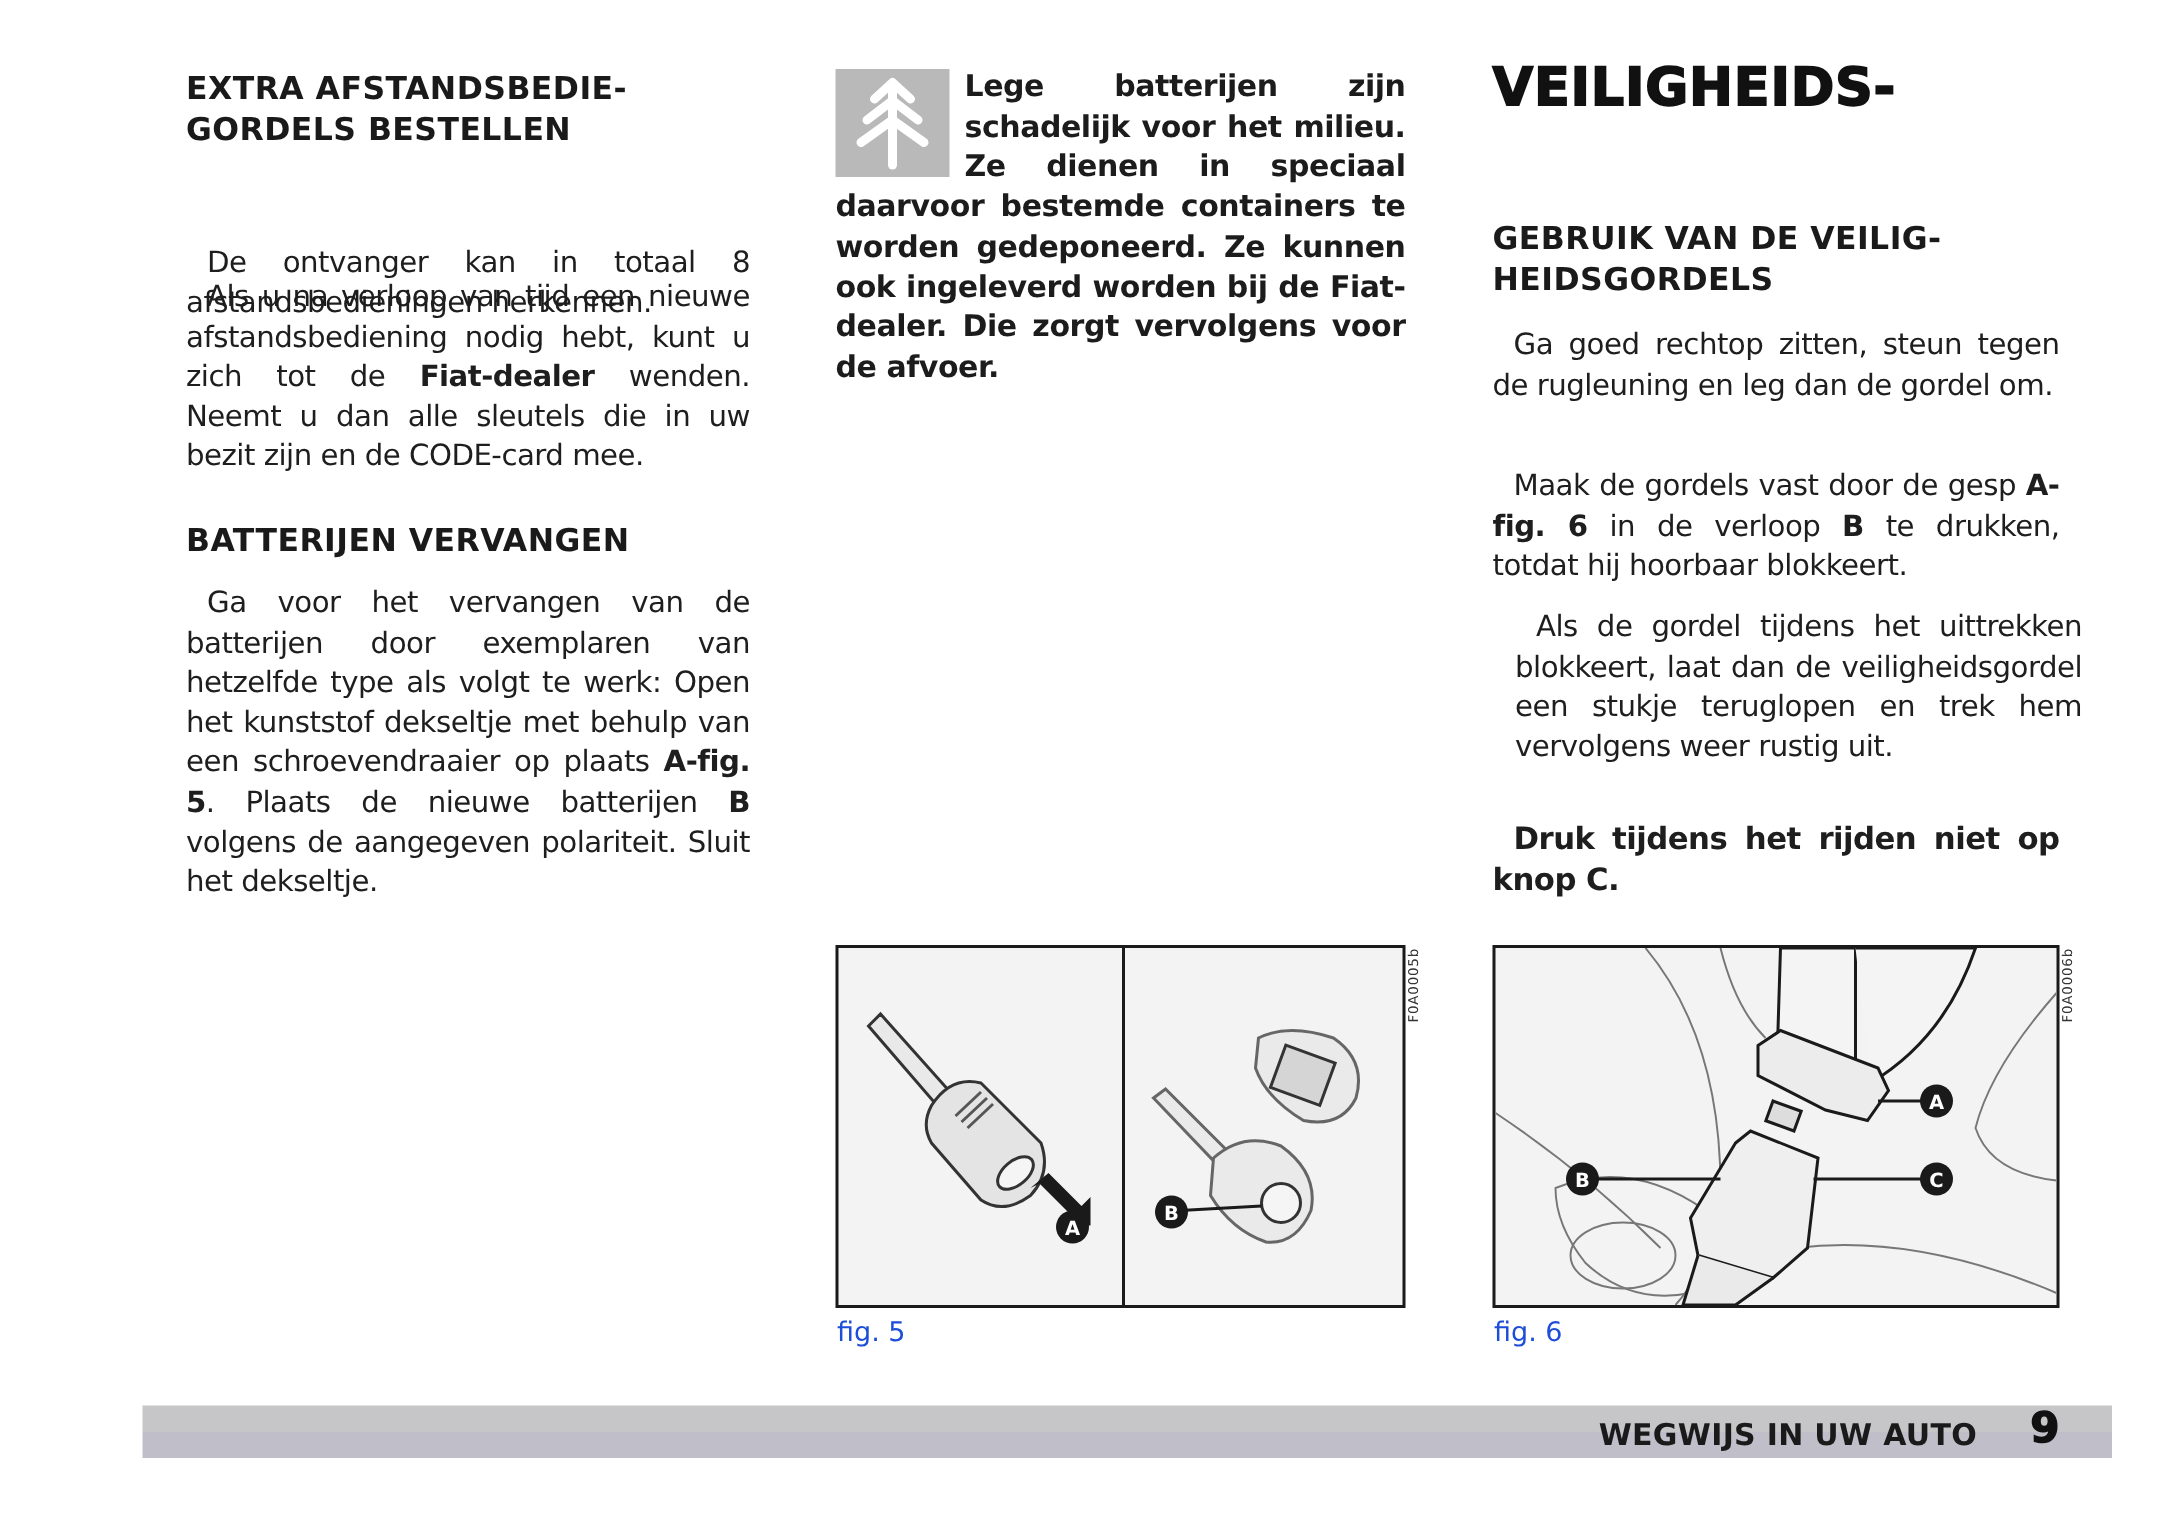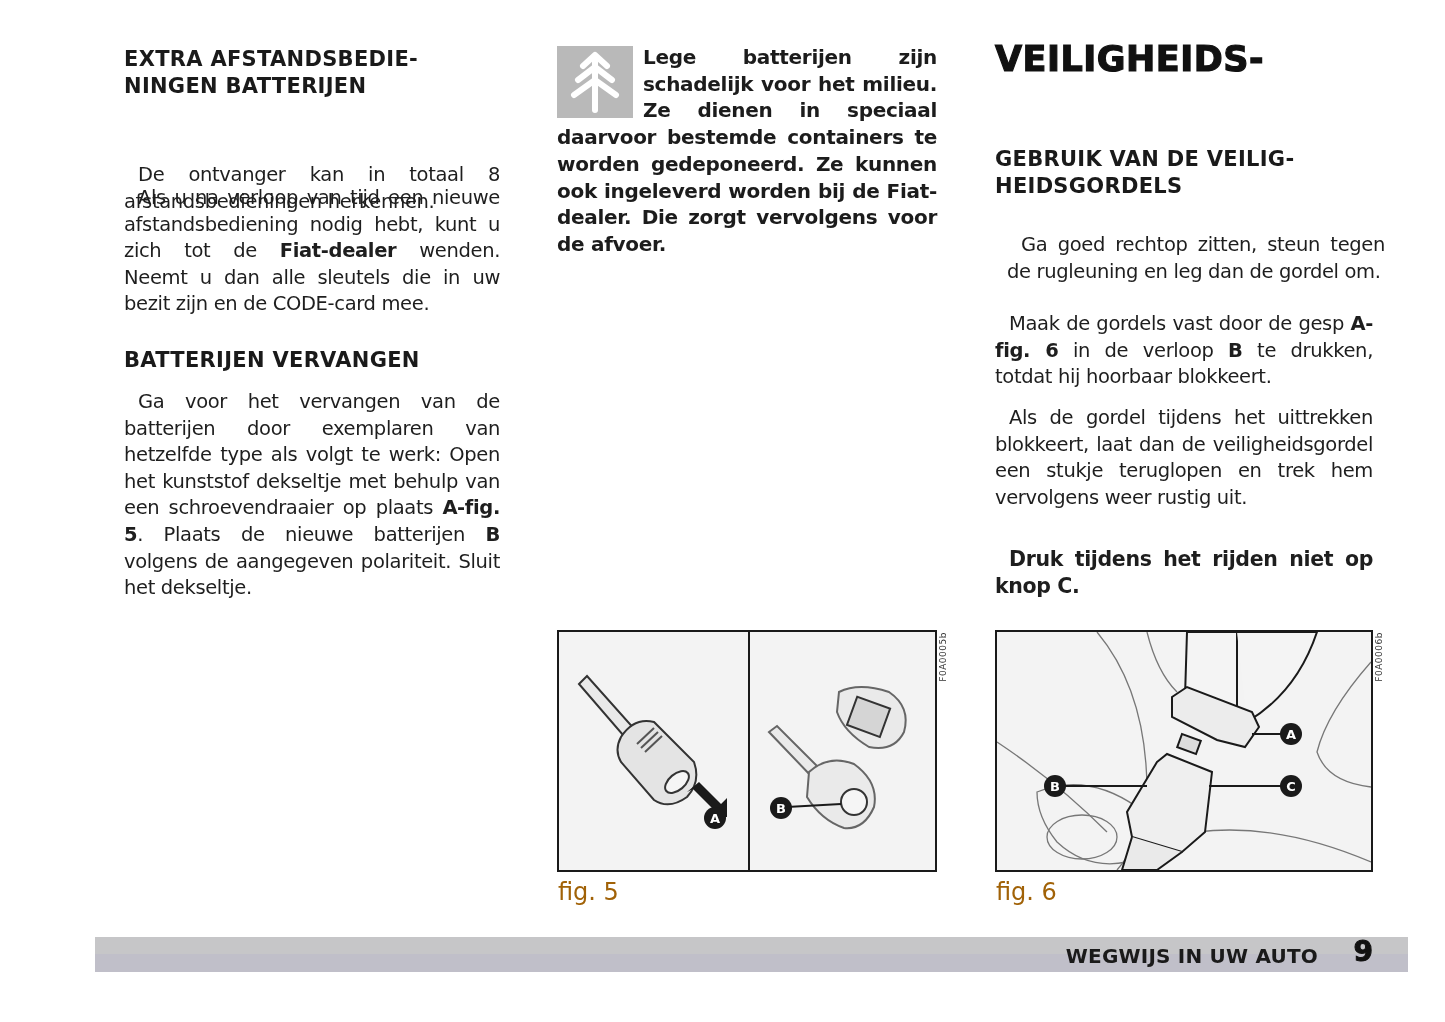--- a/index.html
+++ b/index.html
@@ -34,21 +34,21 @@
     display:flex; align-items:center; justify-content:center;
   }
   p.note {
     font-size:20px; line-height:26.7px; margin:0; font-weight:bold; text-align:justify;
     letter-spacing:-0.3px; color:#1c1c1c;
   }
 
   .figure {
     position:absolute; border:2px solid #1a1a1a; background:#f3f3f3; overflow:hidden;
   }
-  .fig-caption { position:absolute; font-size:24px; color:#a16207; }
+  .fig-caption { position:absolute; font-size:18px; color:#1d4ed8; }
   .fig-code {
     position:absolute; font-size:9px; color:#333; writing-mode:vertical-rl; transform:rotate(180deg);
     letter-spacing:0.5px;
   }
   .footer-bar {
     position:absolute; left:95px; top:937px; width:1313px; height:35px;
     background:linear-gradient(#c6c6c8 0 50%, #c0bfc9 50% 100%);
   }
   .footer-title {
     position:absolute; right:127px; top:944px; font-weight:bold; font-size:20px; color:#1a1a1a;
@@ -59,21 +59,21 @@
     -webkit-text-stroke:1px #111;
   }
   .label-circ { font-family:"DejaVu Sans", sans-serif; font-weight:bold; }
 </style>
 </head>
 <body>
 
 <div class="col col1">
   <h2 class="sub" style="position:absolute;top:46px;left:0;width:400px;">
     <span>EXTRA AFSTANDSBEDIE-</span><br>
-    <span>NINGEN BATTERIJEN</span>
+    <span>GORDELS BESTELLEN</span>
   </h2>
   <p class="body" style="position:absolute;top:134px;left:0;width:376px;margin-top:28px;">De ontvanger kan in totaal 8 afstandsbedieningen herkennen.</p>
   <p class="body" style="position:absolute;top:185px;left:0;width:376px;"><span>Als u na verloop van tijd een nieuwe afstandsbediening nodig hebt, kunt u zich tot de </span><b>Fiat-dealer</b><span> wenden. Neemt u dan alle sleutels die in uw bezit zijn en de CODE-card mee.</span></p>
 
   <h2 class="sub" style="position:absolute;top:347px;left:0;">BATTERIJEN VERVANGEN</h2>
   <p class="body" style="position:absolute;top:389px;left:0;width:376px;"><span>Ga voor het vervangen van de batterijen door exemplaren van hetzelfde type als volgt te werk: Open het kunststof dekseltje met behulp van een schroevendraaier op plaats </span><b>A-fig. 5</b><span>. Plaats de nieuwe batterijen </span><b>B</b><span> volgens de aangegeven polariteit. Sluit het dekseltje.</span></p>
 </div>
 
 <div class="col col2">
   <div style="position:absolute;top:44px;left:0;width:380px;">
@@ -123,23 +123,23 @@
 </div>
 
 <div class="col col3">
   <h1 class="main" style="position:absolute;top:39px;left:0;width:400px;">
     <span>VEILIGHEIDS-</span><br>
   </h1>
   <h2 class="sub" style="position:absolute;top:146px;left:0;width:400px;">
     <span>GEBRUIK VAN DE VEILIG-</span><br>
     <span>HEIDSGORDELS</span>
   </h2>
-  <p class="body" style="position:absolute;top:232px;left:0;width:378px;margin-left:12px;">Ga goed rechtop zitten, steun tegen de rugleuning en leg dan de gordel om.</p>
+  <p class="body" style="position:absolute;top:217px;left:0;width:378px;">Ga goed rechtop zitten, steun tegen de rugleuning en leg dan de gordel om.</p>
   <p class="body" style="position:absolute;top:311px;left:0;width:378px;"><span>Maak de gordels vast door de gesp </span><b>A-fig. 6</b><span> in de verloop </span><b>B</b><span> te drukken, totdat hij hoorbaar blokkeert.</span></p>
-  <p class="body" style="position:absolute;top:405px;left:0;width:378px;">Als de gordel tijdens het uittrekken blokkeert, laat dan de veiligheidsgordel een stukje teruglopen en trek hem vervolgens weer rustig uit.</p>
+  <p class="body" style="position:absolute;top:405px;left:15px;width:378px;">Als de gordel tijdens het uittrekken blokkeert, laat dan de veiligheidsgordel een stukje teruglopen en trek hem vervolgens weer rustig uit.</p>
   <p class="body bold" style="position:absolute;top:546px;left:0;width:378px;font-size:20.5px;line-height:27px;">Druk tijdens het rijden niet op knop C.</p>
 
   <div class="figure" style="left:0;top:630px;width:374px;height:238px;">
     <svg width="374" height="238" viewBox="0 0 374 238" style="position:absolute;left:0;top:0;">
       <g fill="none" stroke="#777" stroke-width="1.3">
         <path d="M100,0 Q150,60 150,160 Q145,210 120,238"></path>
         <path d="M0,110 Q60,150 110,200"></path>
         <path d="M40,160 Q90,140 140,175 Q160,205 130,230 Q90,238 60,210 Q40,185 40,160 Z"></path>
         <ellipse cx="85" cy="205" rx="35" ry="22"></ellipse>
         <path d="M374,30 Q330,80 320,120 Q330,150 374,155"></path>

